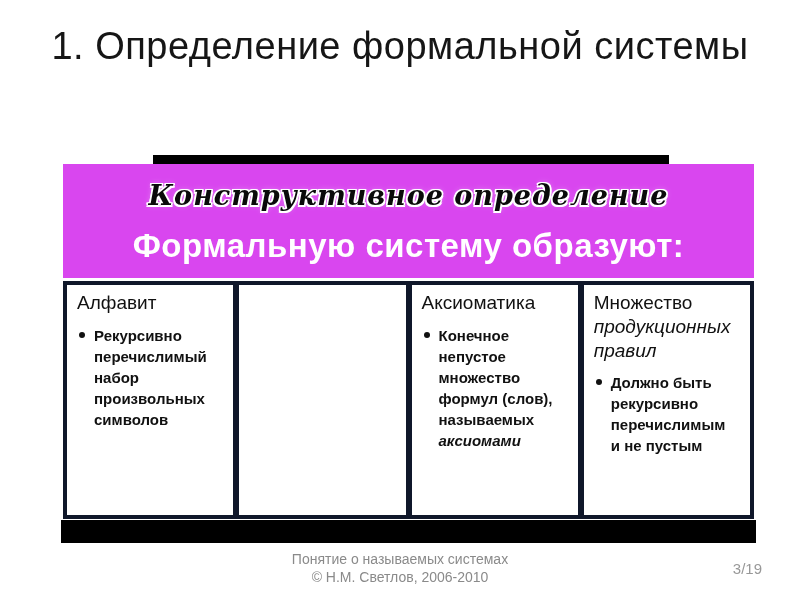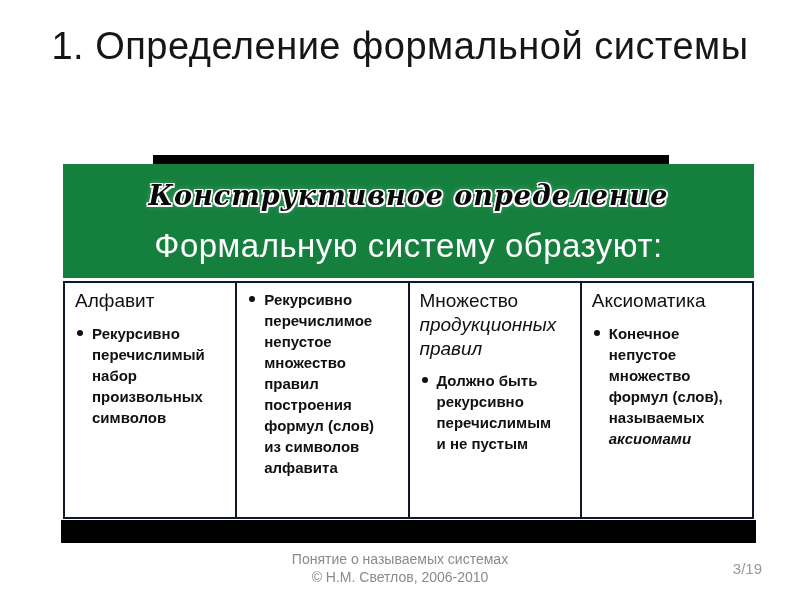--- a/index.html
+++ b/index.html
@@ -39,21 +39,21 @@
     width: 516px;
     height: 14px;
     background: #000000;
   }
   .header-block {
     position: absolute;
     left: 63px;
     top: 164px;
     width: 691px;
     height: 114px;
-    background: #15803d;
+    background: #d946ef;
     display: flex;
     flex-direction: column;
     align-items: center;
     justify-content: center;
   }
   .script-line {
     font-family: "DejaVu Serif", serif;
     font-style: italic;
     font-weight: 700;
     font-size: 27px;
@@ -62,41 +62,41 @@
     margin-top: 2px;
     text-shadow:
       -1.5px -1.5px 0 #ffffff,  1.5px -1.5px 0 #ffffff,
       -1.5px  1.5px 0 #ffffff,  1.5px  1.5px 0 #ffffff,
       -1.5px  0    0 #ffffff,  1.5px  0    0 #ffffff,
        0   -1.5px 0 #ffffff,   0    1.5px 0 #ffffff,
        0 0 6px rgba(255,255,255,0.45);
   }
   .main-line {
     font-size: 33px;
-    font-weight: 400;
+    font-weight: 700;
     color: #ffffff;
     margin-top: 16px;
     letter-spacing: 0.5px;
     text-align: center;
   }
 
   
   .def-table {
     position: absolute;
     left: 63px;
     top: 281px;
     width: 691px;
     height: 238px;
     display: flex;
     box-sizing: border-box;
   }
   .def-col {
     flex: 1 1 0;
     background: #ffffff;
-    border: 2px solid #0f172a;
+    border: 4px solid #0f172a;
     box-sizing: border-box;
     padding: 6px 0 6px 10px;
   }
   .def-col + .def-col {
     margin-left: -2px;
   }
   .col-header {
     font-size: 19px;
     line-height: 1.25;
     color: #111111;
@@ -183,43 +183,39 @@
       <div class="col-header">
         <span>Алфавит</span><span class="hdr-italic"></span>
       </div>
       <div class="bullet-row">
         <span class="bullet-dot"></span>
         <span class="bullet-text"><span>Рекурсивно перечислимый набор произвольных символов</span><span class="blt-italic"></span></span>
       </div>
     </div>
 
     <div class="def-col">
+    </div>
+
+    <div class="def-col">
+      <div class="col-header">
+        <span>Аксиоматика</span><span class="hdr-italic"></span>
+      </div>
       <div class="bullet-row">
         <span class="bullet-dot"></span>
-        <span class="bullet-text"><span>Рекурсивно перечислимое непустое множество правил построения формул (слов) из символов алфавита</span><span class="blt-italic"></span></span>
+        <span class="bullet-text"><span>Конечное непустое множество формул (слов), называемых </span><span class="blt-italic">аксиомами</span></span>
       </div>
     </div>
 
     <div class="def-col">
       <div class="col-header">
         <span>Множество </span><span class="hdr-italic">продукционных правил</span>
       </div>
       <div class="bullet-row">
         <span class="bullet-dot"></span>
         <span class="bullet-text"><span>Должно быть рекурсивно перечислимым и не пустым</span><span class="blt-italic"></span></span>
-      </div>
-    </div>
-
-    <div class="def-col">
-      <div class="col-header">
-        <span>Аксиоматика</span><span class="hdr-italic"></span>
-      </div>
-      <div class="bullet-row">
-        <span class="bullet-dot"></span>
-        <span class="bullet-text"><span>Конечное непустое множество формул (слов), называемых </span><span class="blt-italic">аксиомами</span></span>
       </div>
     </div>
 
   </div>
 
   <div class="bottom-bar"></div>
 
   <div class="footer">
     <div class="footer-line1">Понятие о называемых системах</div>
     <div class="footer-line2">© Н.М. Светлов, 2006-2010</div>

